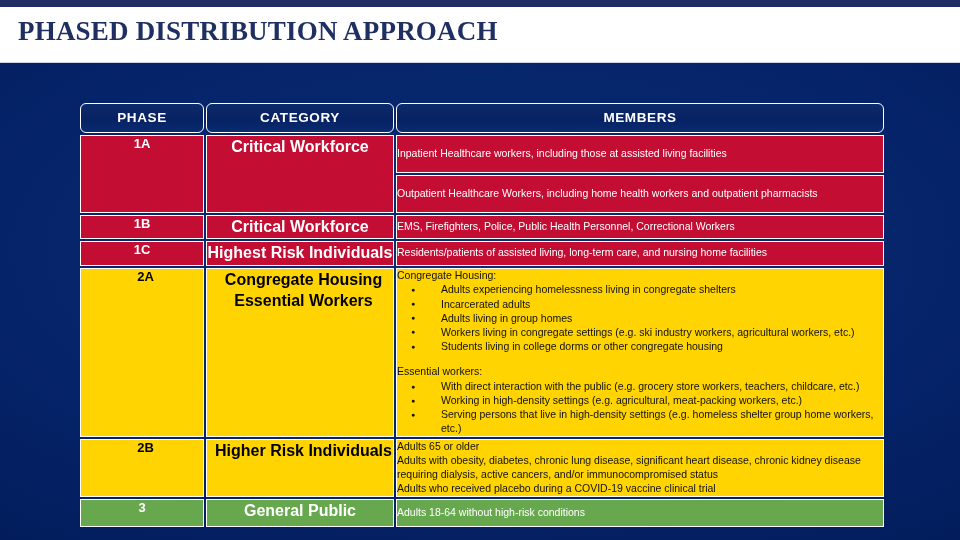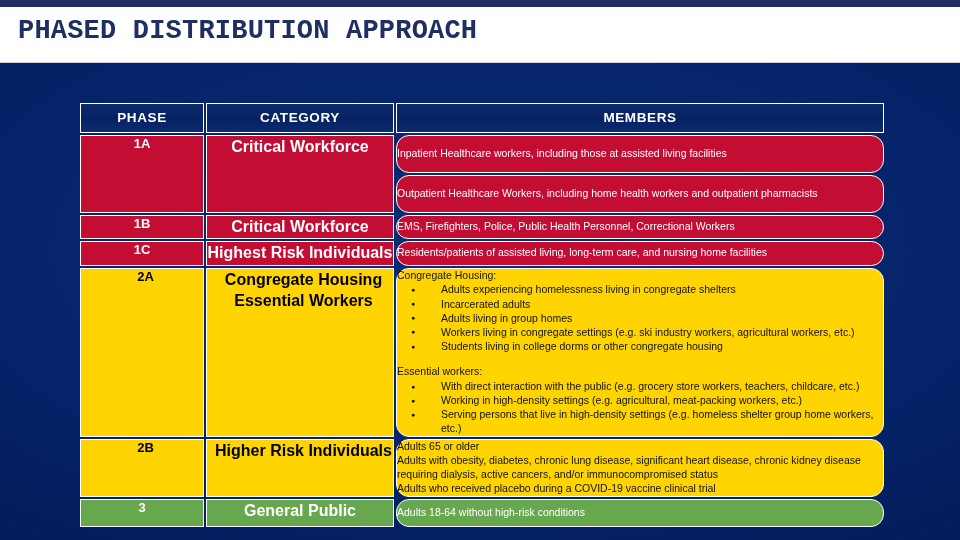--- a/index.html
+++ b/index.html
@@ -38,21 +38,21 @@
     border-bottom: 1px solid #cfd4e4;
   }
   .slide-title {
     position: absolute;
     left: 18px;
     top: 16px;
     font-size: 27px;
     font-weight: bold;
     letter-spacing: 0.2px;
     color: #1f2f63;
-    font-family: Liberation Mono, monospace;
+    font-family: Liberation Serif, serif;
     white-space: nowrap;
   }
 
   
   .tbl-wrap {
     position: absolute;
     left: 78px;
     top: 101px;
     width: 802px;
   }
@@ -77,20 +77,21 @@
   th.hd {
     background: linear-gradient(to bottom, #0d2a6b 0%, #062263 55%, #0a2b70 100%);
     color: #ffffff;
     font-size: 13.5px;
     font-weight: bold;
     letter-spacing: 0.6px;
     text-align: center;
     height: 28px;
     line-height: 28px;
     vertical-align: middle;
+    border-radius: 6px;
   }
 
   
   .red    { background: #c30d33; }
   .yellow { background: #ffd400; }
   .green  { background: #67a84e; }
 
   
   td.phase {
     text-align: center;
@@ -108,21 +109,20 @@
   }
   td.phase.red, td.cat.red { color: #ffffff; }
   td.phase.yellow, td.cat.yellow { color: #000000; padding-left: 7px; }
   td.phase.green, td.cat.green { color: #ffffff; }
 
   
   td.mem {
     font-size: 10.5px;
     line-height: 1.32;
     padding: 5px 7px 5px 9px;
-    border-radius: 13px;
   }
   td.mem.red   { color: #ffffff; }
   td.mem.green { color: #ffffff; }
   td.mem.yellow{ color: #111111; font-size: 10.5px; }
 
   td.mem.midline { vertical-align: middle; padding-top: 0; padding-bottom: 0; }
 
   .mem-line { display: block; }
 
   .grp-head { display:block; margin-bottom: 1px; }

